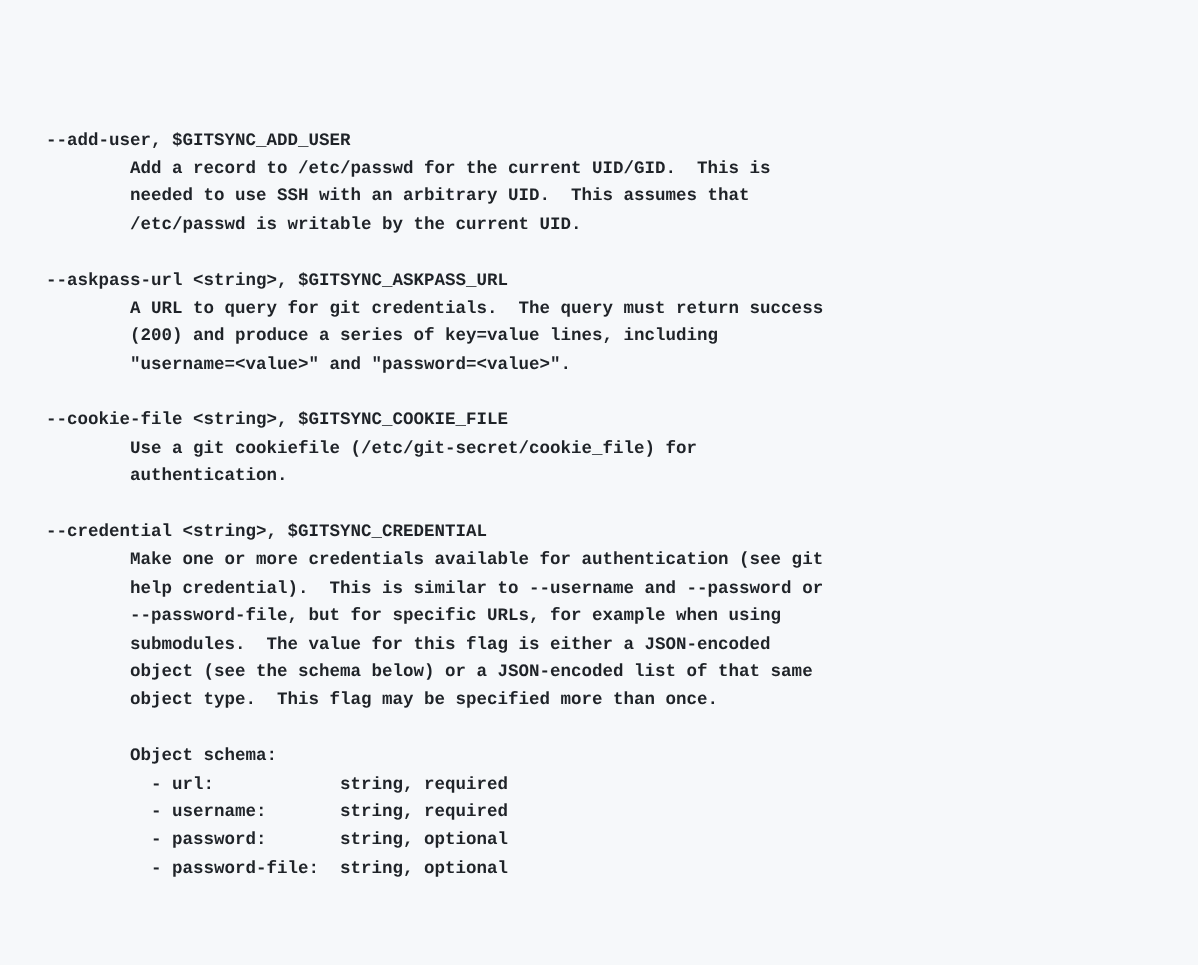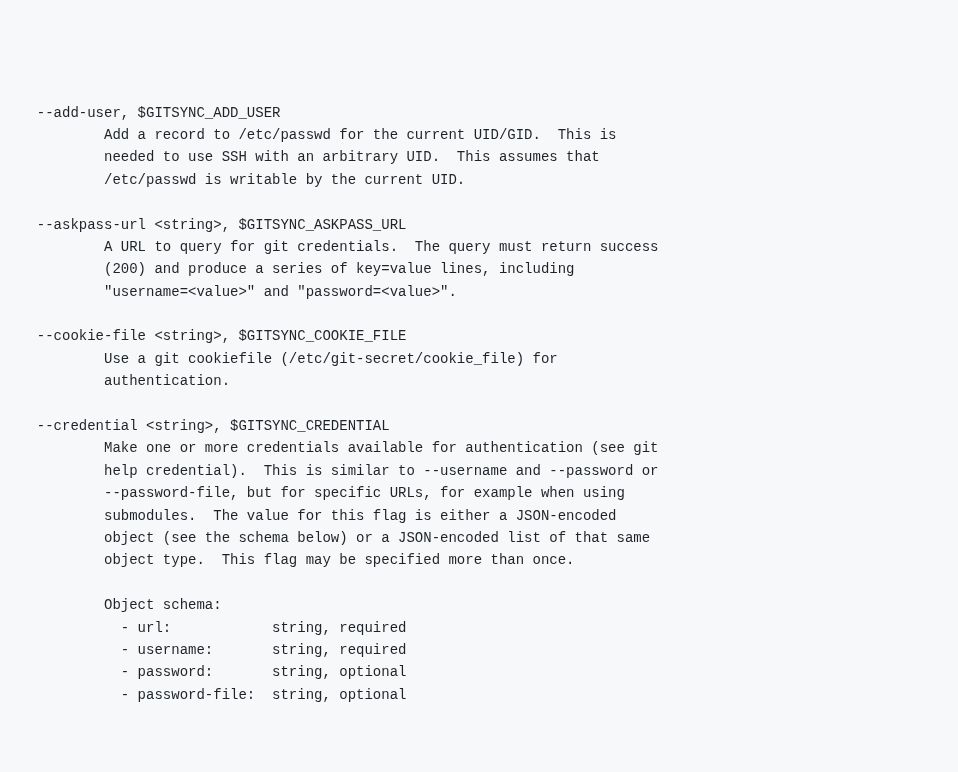--- a/index.html
+++ b/index.html
@@ -1,18 +1,19 @@
 <!DOCTYPE html>
 <html><head>
   <meta charset="utf-8">
   <style>
     * {
       margin: 0;
       padding: 0;
       box-sizing: border-box;
+      font-weight: bold;
     }
     body {
       background-color: #f6f8fa;
       font-family: ui-monospace, SFMono-Regular, "SF Mono", Menlo, Consolas, "Liberation Mono", monospace;
       font-size: 14px;
       line-height: 1.6;
       color: #1f2328;
       padding: 12px 20px;
       white-space: pre;
     }

